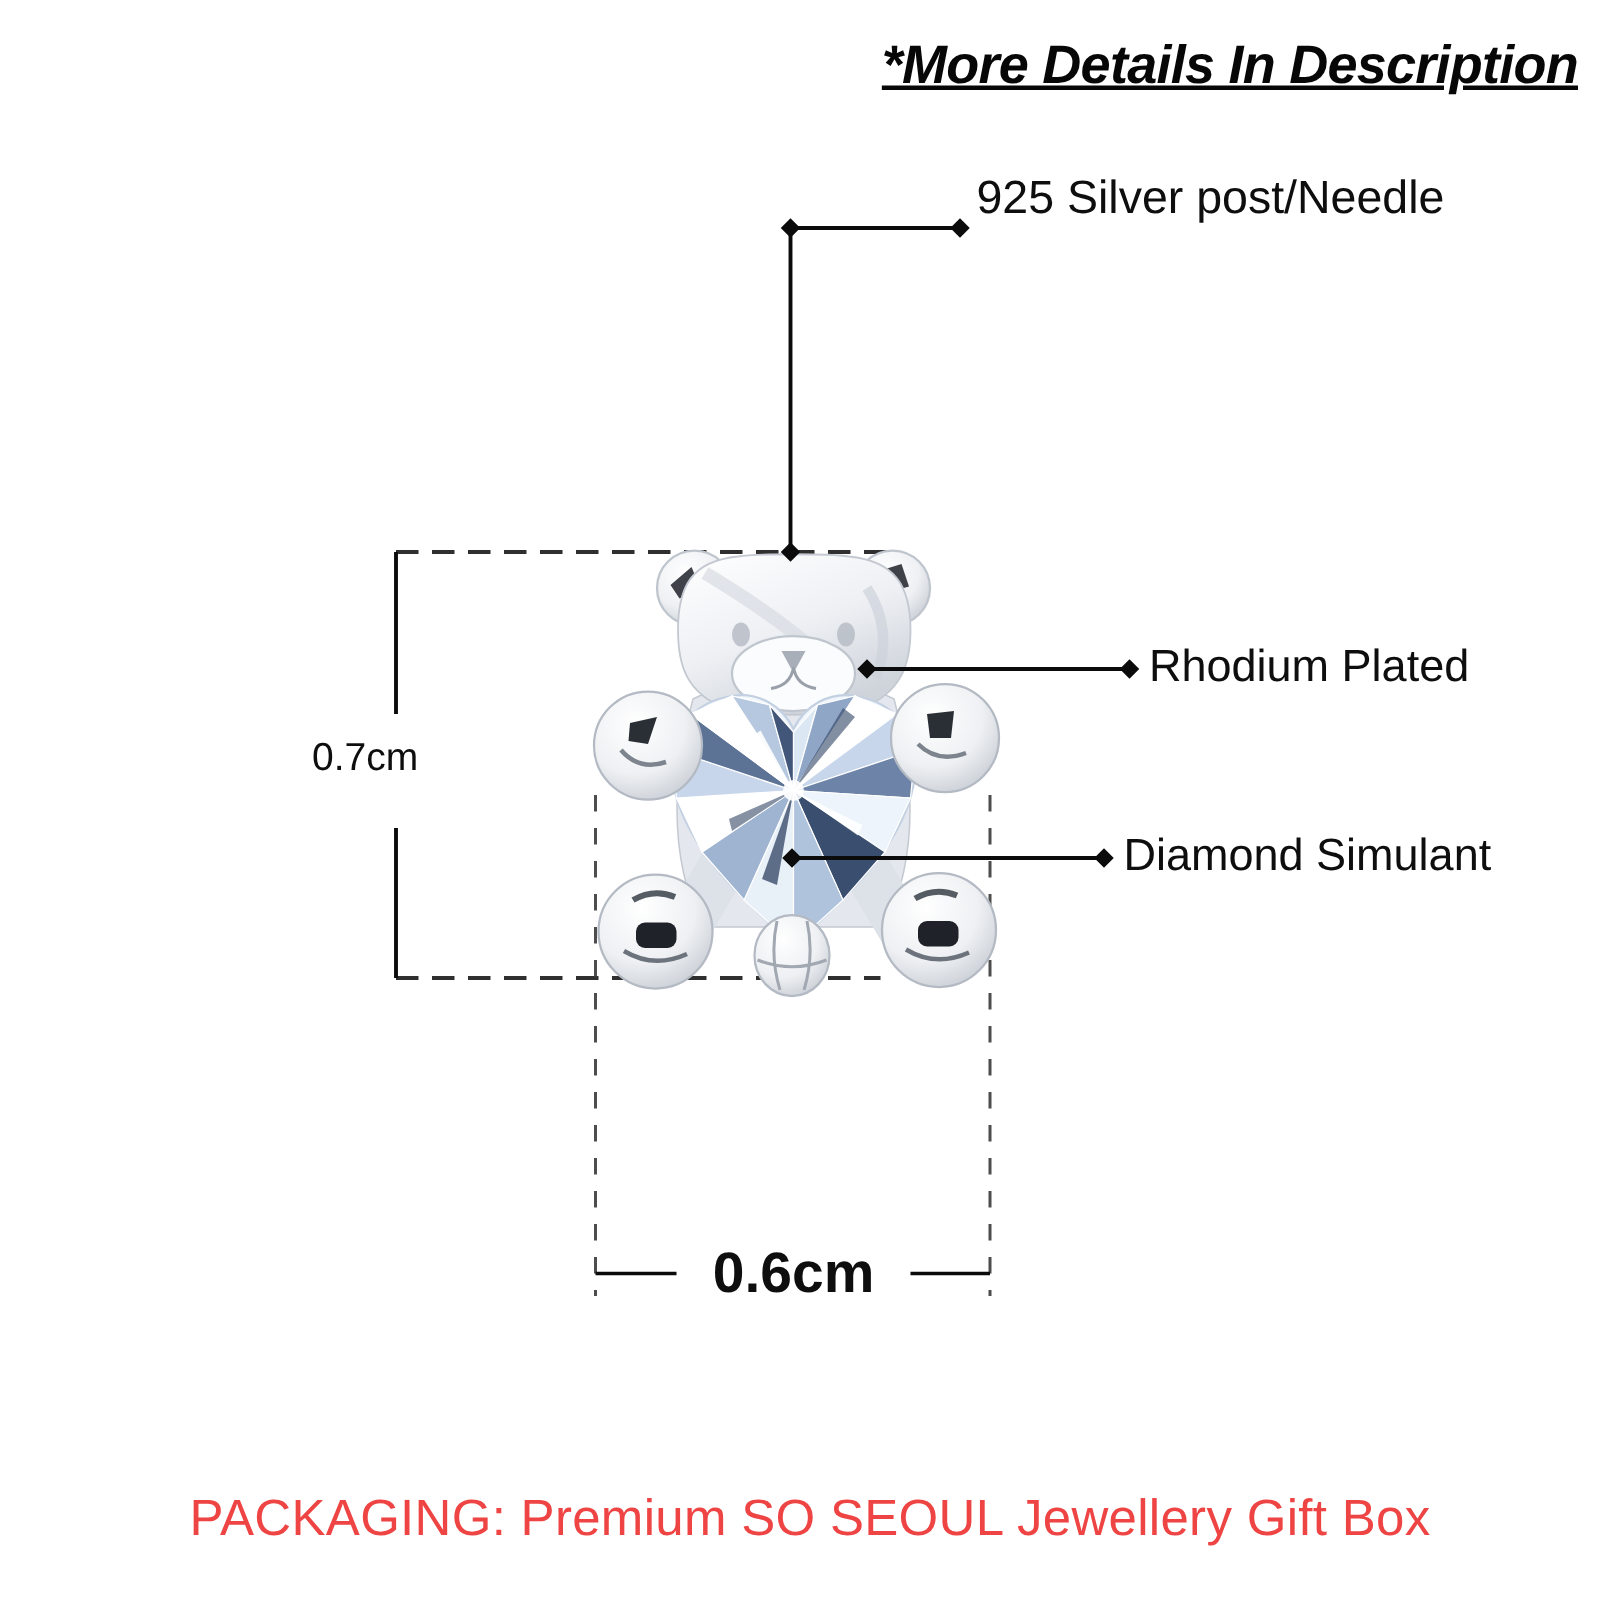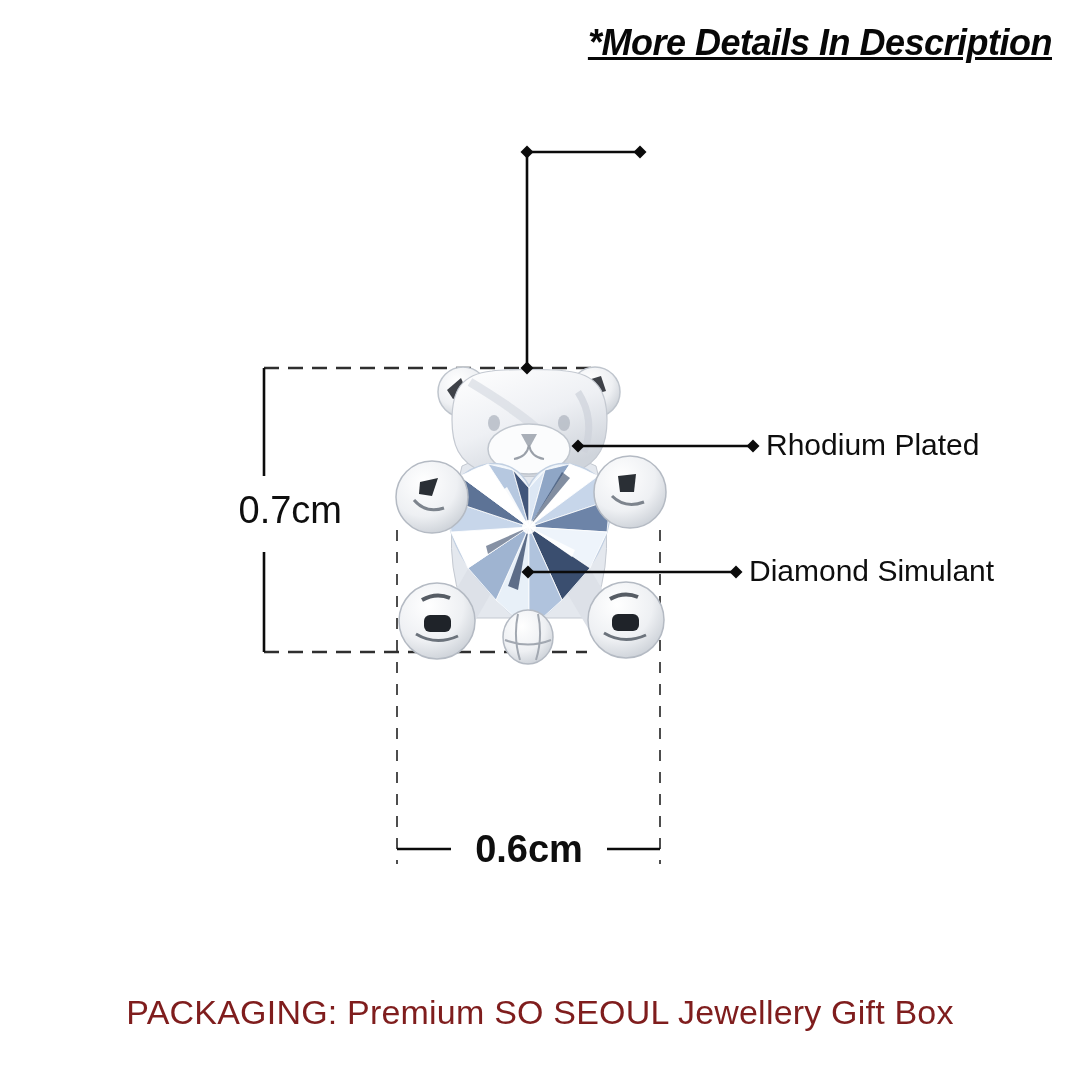--- a/index.html
+++ b/index.html
@@ -3,23 +3,23 @@
 <meta charset="utf-8">
 <style>
   html,body{margin:0;padding:0;background:#ffffff;}
   body{width:1080px;height:1080px;font-family:"Liberation Sans","DejaVu Sans",sans-serif;}
   .canvas{position:relative;width:1080px;height:1080px;background:#ffffff;overflow:hidden;}
   .txt{position:absolute;color:#0e0e0e;white-space:pre;}
   .note{right:28px;top:22px;font-size:36px;font-weight:700;font-style:italic;letter-spacing:-0.5px;color:#070707;text-decoration:underline;}
   .post{left:651px;top:112px;font-size:31px;line-height:39px;white-space:normal;width:360px;}
   .plating{left:766px;top:428px;font-size:30px;}
   .stone{left:749px;top:554px;font-size:30px;}
-  .dimh{left:196px;top:489px;width:146px;text-align:right;font-size:38px;}
+  .dimh{left:208px;top:489px;width:146px;text-align:left;font-size:26px;}
   .dimw{left:456px;top:828px;width:146px;text-align:center;font-size:38px;font-weight:bold;}
-  .packaging{left:0;right:0;top:993px;text-align:center;font-size:34px;color:#7f1d1d;letter-spacing:0.2px;}
+  .packaging{left:0;right:0;top:993px;text-align:center;font-size:34px;color:#ef4444;letter-spacing:0.2px;}
   svg.scene{position:absolute;left:0;top:0;}
 </style>
 </head>
 <body>
 
 <div class="canvas">
 
   <svg class="scene" width="1080" height="1080" viewBox="0 0 1080 1080" role="img" aria-label="Silver rhodium-plated teddy bear stud earring holding a heart-shaped diamond simulant">
 
     <defs>
@@ -147,20 +147,21 @@
     <g>
       <line x1="528" y1="572" x2="736" y2="572" stroke="#0b0b0b" stroke-width="2.6"></line>
       <use href="#dm" x="528" y="572"></use>
         <use href="#dm" x="736" y="572"></use>
     </g>
   </svg>
 
   <div class="txt note">*More Details In Description</div>
 
   <div class="txt post">
+    <div>925 Silver post/Needle</div>
   </div>
 
   <div class="txt plating">Rhodium Plated</div>
 
   <div class="txt stone">Diamond Simulant</div>
 
   <div class="txt dimh">0.7cm</div>
 
   <div class="txt dimw">0.6cm</div>
 

